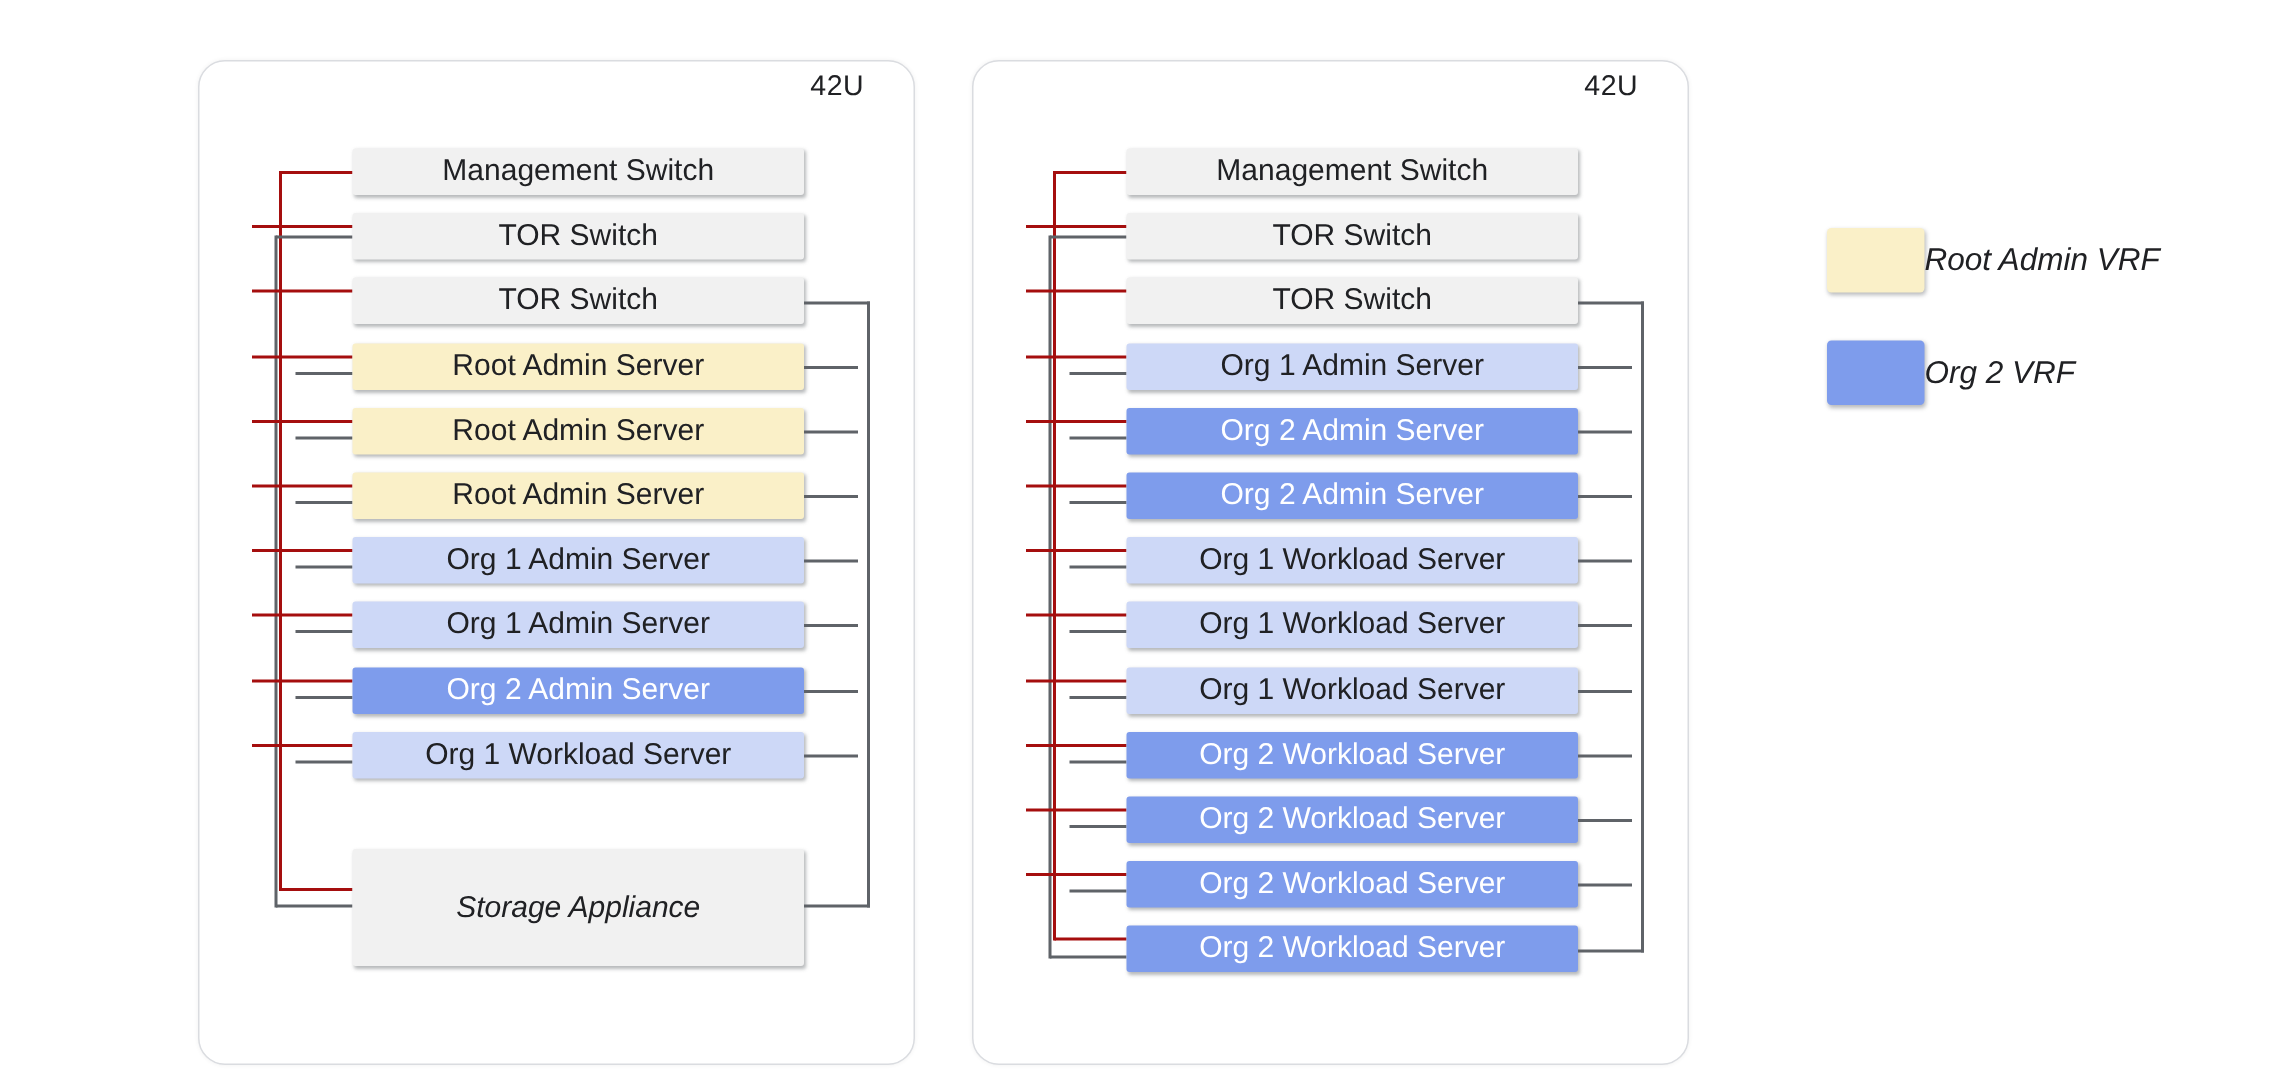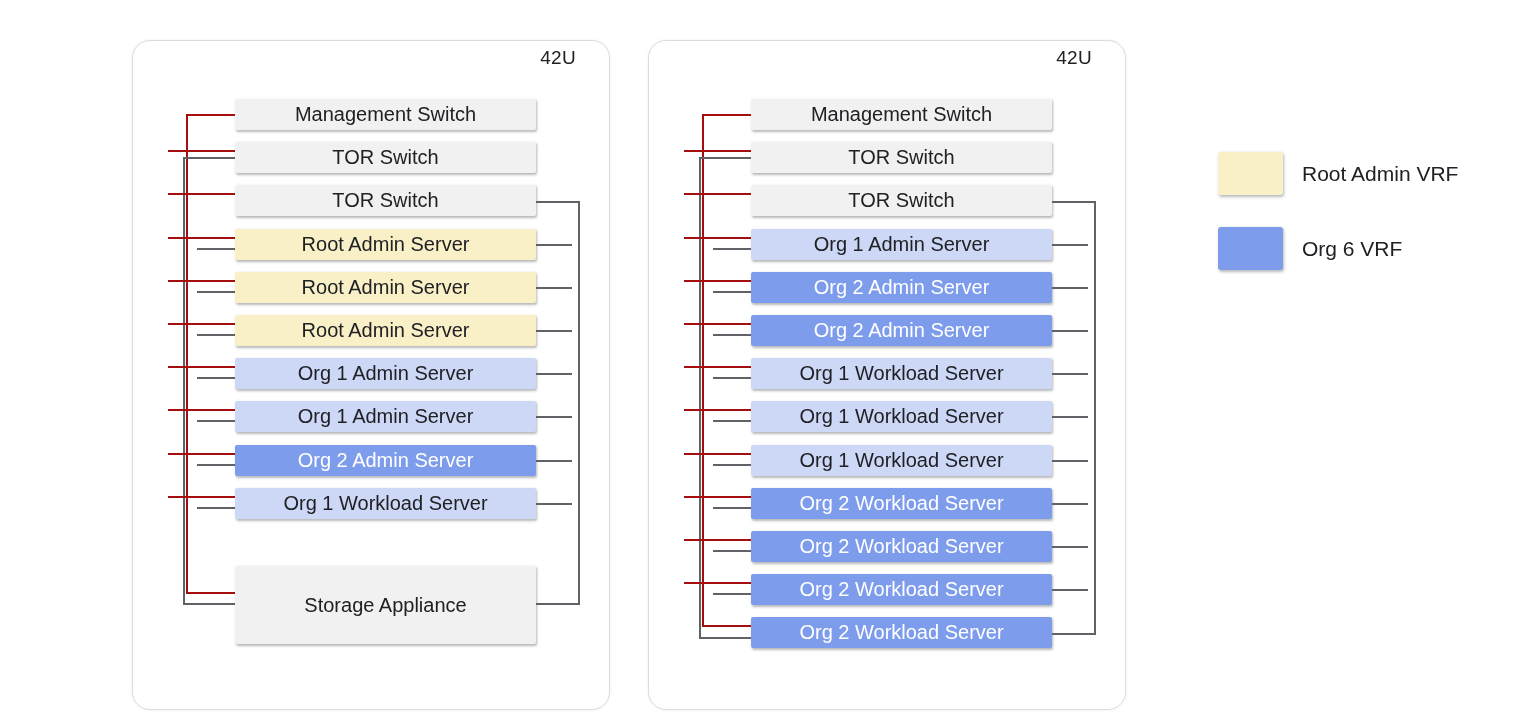--- a/index.html
+++ b/index.html
@@ -23,21 +23,21 @@
     z-index:5;white-space:nowrap;
   }
   .c-org2{color:#ffffff;}
   .line{position:absolute;}
   .legend{position:absolute;left:1218px;top:152px;}
   .legend-item{display:flex;align-items:center;margin-bottom:32px;}
   .legend-swatch{
     width:65px;height:43px;border-radius:3px;flex:0 0 auto;
     box-shadow:1px 1.5px 3px rgba(95,99,104,0.45);
   }
-  .legend-label{margin-left:19px;font-size:21px;color:#202124;white-space:nowrap;}
+  .legend-label{font-size:21px;color:#202124;white-space:nowrap;font-style:italic;}
 </style>
 </head>
 <body>
 
 <div class="canvas">
 
   <div class="rack" style="left: 132px;">
     <span class="rack-title">42U</span>
   <div class="line" style="left: 50px; top: 116px; width: 2px; height: 448px; background: rgb(95, 99, 104); z-index: 1;"></div>
       <div class="line" style="left: 53px; top: 73px; width: 2px; height: 480px; background: rgb(165, 14, 14); z-index: 2;"></div>
@@ -74,21 +74,21 @@
       <div class="line" style="left: 64px; top: 423px; width: 38px; height: 2px; background: rgb(95, 99, 104); z-index: 3;"></div>
       <div class="line" style="left: 403px; top: 419px; width: 36px; height: 2px; background: rgb(95, 99, 104); z-index: 3;"></div>
       <div class="unit c-org2" style="left: 102px; top: 404px; width: 301px; height: 31px; background: rgb(126, 156, 236);">Org 2 Admin Server</div>
       <div class="line" style="left: 35px; top: 455px; width: 67px; height: 2px; background: rgb(165, 14, 14); z-index: 3;"></div>
       <div class="line" style="left: 64px; top: 466px; width: 38px; height: 2px; background: rgb(95, 99, 104); z-index: 3;"></div>
       <div class="line" style="left: 403px; top: 462px; width: 36px; height: 2px; background: rgb(95, 99, 104); z-index: 3;"></div>
       <div class="unit c-org1" style="left: 102px; top: 447px; width: 301px; height: 31px; background: rgb(205, 216, 247);">Org 1 Workload Server</div>
       <div class="line" style="left: 54px; top: 551px; width: 48px; height: 2px; background: rgb(165, 14, 14); z-index: 3;"></div>
       <div class="line" style="left: 51px; top: 562px; width: 51px; height: 2px; background: rgb(95, 99, 104); z-index: 3;"></div>
       <div class="line" style="left: 403px; top: 562px; width: 44px; height: 2px; background: rgb(95, 99, 104); z-index: 3;"></div>
-      <div class="unit c-gray" style="left: 102px; top: 525px; width: 301px; height: 78px; background: rgb(241, 241, 241);">Storage Appliance</div>
+      <div class="unit c-gray" style="left: 102px; top: 525px; width: 301px; height: 78px; background: rgb(241, 241, 241); font-style: italic;">Storage Appliance</div>
     </div>
 
   <div class="rack" style="left: 648px;">
     <span class="rack-title">42U</span>
   <div class="line" style="left: 50px; top: 116px; width: 2px; height: 482px; background: rgb(95, 99, 104); z-index: 1;"></div>
       <div class="line" style="left: 53px; top: 73px; width: 2px; height: 513px; background: rgb(165, 14, 14); z-index: 2;"></div>
       <div class="line" style="left: 445px; top: 160px; width: 2px; height: 434px; background: rgb(95, 99, 104); z-index: 1;"></div>
       <div class="line" style="left: 54px; top: 73px; width: 48px; height: 2px; background: rgb(165, 14, 14); z-index: 3;"></div>
       <div class="unit c-gray" style="left: 102px; top: 58px; width: 301px; height: 31px; background: rgb(241, 241, 241);">Management Switch</div>
       <div class="line" style="left: 35px; top: 109px; width: 67px; height: 2px; background: rgb(165, 14, 14); z-index: 3;"></div>
@@ -139,17 +139,17 @@
       <div class="unit c-org2" style="left: 102px; top: 576px; width: 301px; height: 31px; background: rgb(126, 156, 236);">Org 2 Workload Server</div>
     </div>
 
   <div class="legend">
       <div class="legend-item">
         <div class="legend-swatch" style="background: rgb(250, 240, 200);"></div>
         <span class="legend-label">Root Admin VRF</span>
       </div>
       <div class="legend-item">
         <div class="legend-swatch" style="background: rgb(126, 156, 236);"></div>
-        <span class="legend-label">Org 6 VRF</span>
+        <span class="legend-label">Org 2 VRF</span>
       </div>
     </div>
 
 </div>
 
 </body></html>

